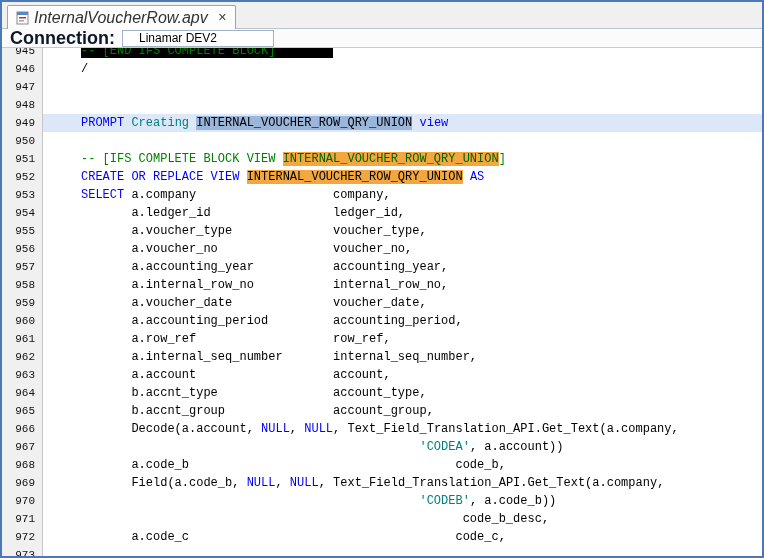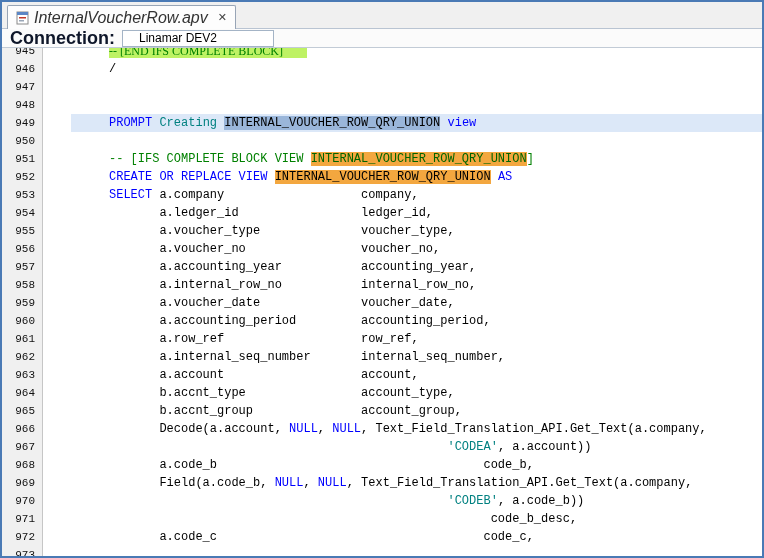--- a/index.html
+++ b/index.html
@@ -47,21 +47,21 @@
   }
   .conn-label { font-size: 18px; color: #0f172a; font-weight: bold; }
   .conn-input {
     width: 152px; height: 17px;
     font-size: 12px; font-family: "Liberation Sans", sans-serif;
     border: 1px solid #a4b4c6;
     padding: 0 16px;
     background: #fff; color: #000;
   }
   
-  .editor { flex: 1 1 auto; display: flex; overflow: hidden; background: #fff; gap: 28px; }
+  .editor { flex: 1 1 auto; display: flex; overflow: hidden; background: #fff; }
   .gutter {
     flex: 0 0 41px;
     background: #f0f0f0;
     border-right: 1px solid #c6c6c6;
     overflow: hidden;
   }
   .gutter-inner, .code-inner { margin-top: -6px; }
   .ln {
     height: 18px; line-height: 18px;
     font-family: "Liberation Mono", monospace;
@@ -79,21 +79,21 @@
   }
   .code-line.cur { background: #dce8f8; }
   
   .k   { color: #0000ff; text-align: center; }
   .i   { color: #000000; }
   .c   { color: #008000; }
   .s   { color: #008080; margin-top: 16px; }
   .hl  { background: #f3a73f; color: #000000; }
   .chl { background: #f3a73f; color: #006400; }
   .tok { background: #9ab6da; color: #000000; }
-  .selc{ background: #bef264; color: #008000; font-family: Liberation Serif, serif; }
+  .selc{ background: #000000; color: #008000; }
 </style>
 </head>
 <body>
 
 <div class="window">
 
   <div class="tabbar">
     <div class="tab">
       <span class="file-icon">
         <svg width="13" height="14" viewBox="0 0 13 14">

